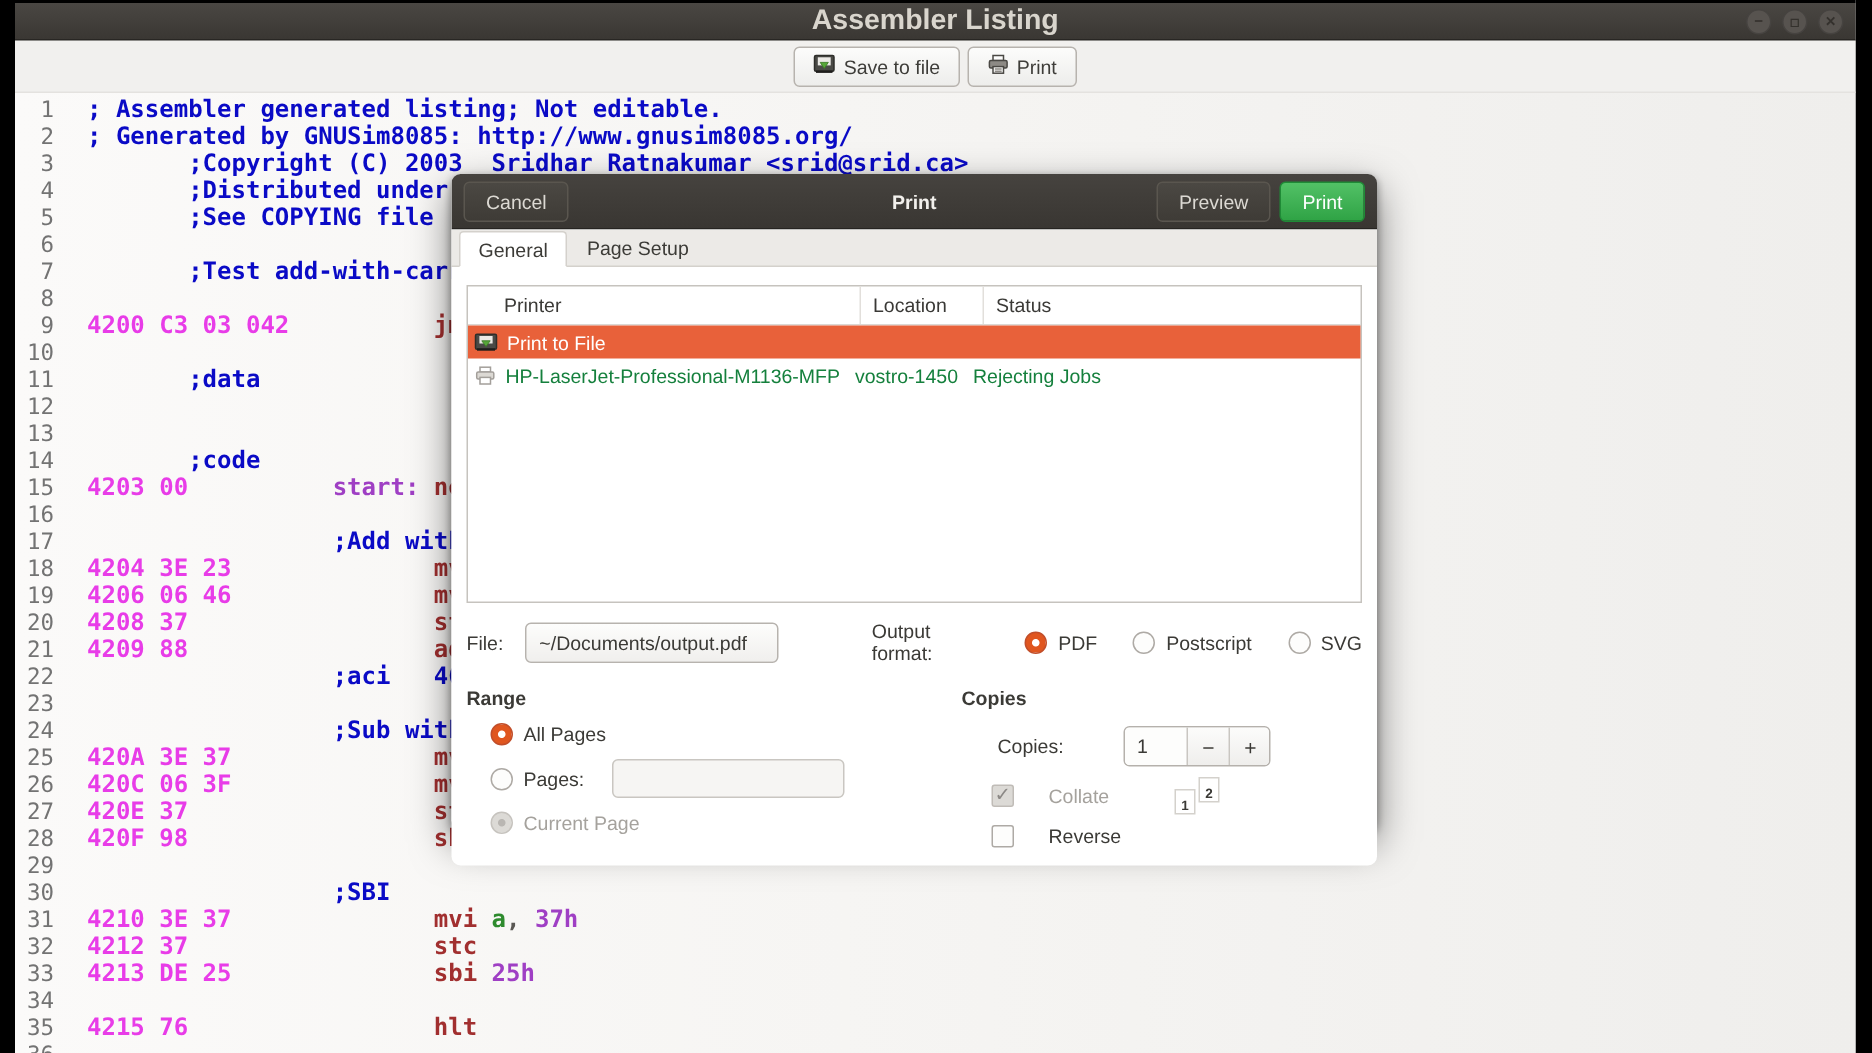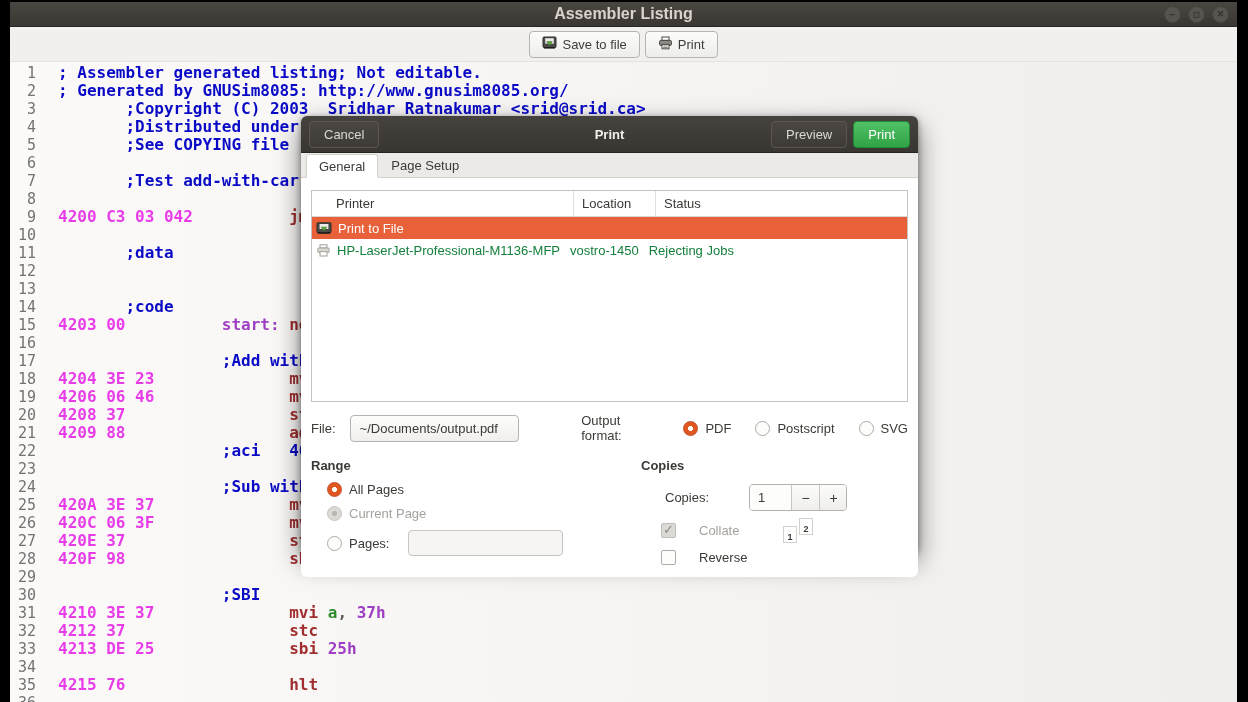--- a/index.html
+++ b/index.html
@@ -5,21 +5,21 @@
   html,body{margin:0;padding:0;background:#000;}
   *{box-sizing:border-box;}
   .screen{position:relative;width:1248px;height:702px;background:#000;overflow:hidden;
           font-family:"Liberation Sans",sans-serif;}
   .window{position:absolute;left:10px;right:11px;top:0;bottom:0;background:#f1f0ee;
           display:flex;flex-direction:column;}
   
   .titlebar{height:27px;flex:0 0 27px;background:linear-gradient(#4a4743,#3a3733);
             border-top:2px solid #000;border-bottom:1px solid #282623;
             display:flex;align-items:center;justify-content:center;position:relative;}
-  .titlebar .title{color:#d9d5cd;font-size:16px;font-weight:bold;}
+  .titlebar .title{color:#d9d5cd;font-size:19px;font-weight:bold;}
   .winctrls{position:absolute;right:8px;top:4px;display:flex;gap:7px;}
   .wbtn{width:17px;height:17px;border-radius:50%;background:#57534f;border:1px solid #464340;
         color:#34312d;font-size:10px;line-height:15px;text-align:center;font-weight:bold;cursor:default;}
   
   .toolbar{height:35px;flex:0 0 35px;background:#f1f0ee;display:flex;align-items:center;
            justify-content:center;gap:5px;border-bottom:1px solid #e4e2df;}
   .tbtn{height:27px;padding:0 12px;border:1px solid #b7b3ae;border-radius:4px;
         background:linear-gradient(#fcfcfb,#ededeb);display:flex;align-items:center;gap:5px;
         font-size:13px;color:#3e3d39;cursor:default;}
   
@@ -361,28 +361,28 @@
       </div>
 
       <div class="sections">
         <div class="rangecol">
           <div class="sechead">Range</div>
           <div class="rops" id="range-options">
               <div class="ritem">
                 <span class="radio sel"></span>
                 <span>All Pages</span>
               </div>
-              <div class="ritem dis">
-                <span class="radio dis"></span>
-                <span>Current Page</span>
-              </div>
               <div class="ritem">
                 <span class="radio un"></span>
                 <span>Pages:</span>
                 <div class="pagesentry"></div>
+              </div>
+              <div class="ritem dis">
+                <span class="radio dis"></span>
+                <span>Current Page</span>
               </div>
             </div>
         </div>
         <div class="copiescol">
           <div class="sechead">Copies</div>
           <div class="copiesrow">
             <span>Copies:</span>
             <div class="spin">
               <div class="val">1</div>
               <div class="sb">−</div>

